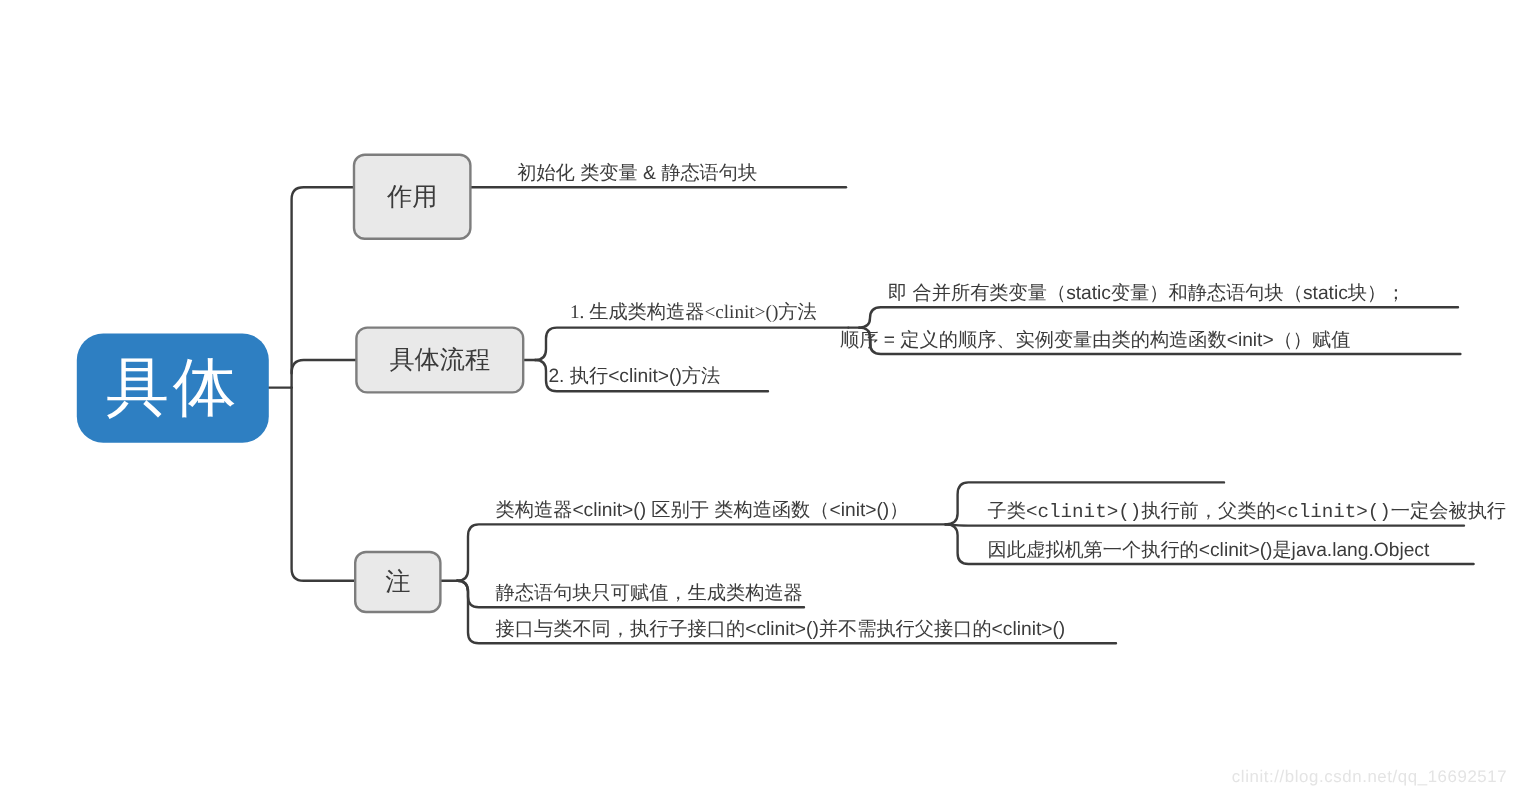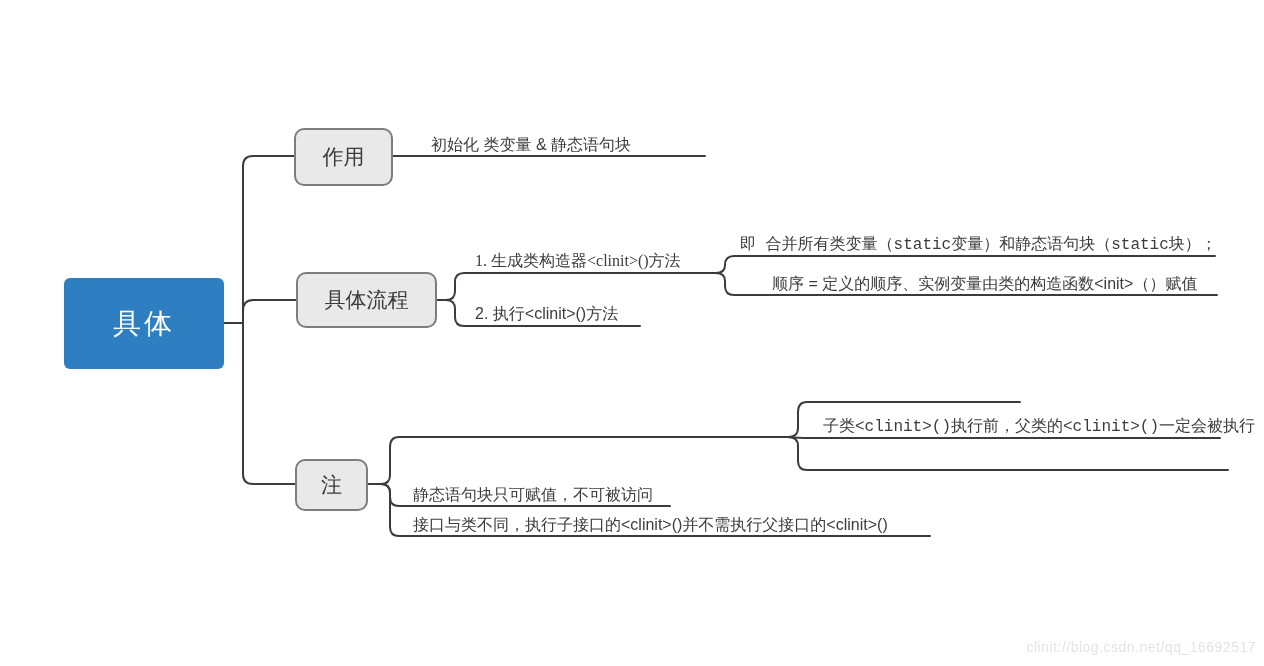--- a/index.html
+++ b/index.html
@@ -4,22 +4,22 @@
 <style>
   html,body{margin:0;padding:0;background:#fff;}
   .canvas{
     position:relative;width:1264px;height:666px;background:#ffffff;overflow:hidden;
     font-family:"Liberation Sans","DejaVu Sans",sans-serif;
   }
   svg.lines{position:absolute;left:0;top:0;}
   .ln{fill:none;stroke:var(--line,#3b3b3b);stroke-width:2;stroke-linecap:round;}
   .rootbox{
     position:absolute;display:flex;align-items:center;justify-content:center;
-    background:var(--root-bg,#2e7fc2);border-radius:6px;color:#ffffff;
-    font-size:28px;letter-spacing:3px;cursor:default;
+    background:var(--root-bg,#2e7fc2);border-radius:22px;color:#ffffff;
+    font-size:53px;letter-spacing:3px;cursor:default;
   }
   .box{
     position:absolute;display:flex;align-items:center;justify-content:center;
     background:var(--node-bg,#e9e9e9);border:2px solid var(--node-border,#7d7d7d);
     border-radius:10px;color:var(--text,#3b3b3b);font-size:21px;box-sizing:border-box;
     cursor:default;
   }
   .leaf{
     position:absolute;white-space:nowrap;color:var(--text,#3b3b3b);
     font-size:16px;line-height:20px;cursor:default;
@@ -55,40 +55,42 @@
     <path class="ln" d="M 381 484 Q 390 484 390 493 V 497 Q 390 506 399 506 H 670"></path>
     <path class="ln" d="M 381 484 Q 390 484 390 493 V 527 Q 390 536 399 536 H 930"></path>
 
     <path class="ln" d="M 788 437 Q 798 437 798 428 V 412 Q 798 402 807 402 H 1020"></path>
     <path class="ln" d="M 788 437 Q 800 438 807 438 H 1220"></path>
     <path class="ln" d="M 788 437 Q 798 437 798 446 V 461 Q 798 470 807 470 H 1228"></path>
   </svg>
 
   <div class="rootbox" style="left:64px;top:278px;width:160px;height:91px;">具体</div>
 
-  <div class="box" style="left:294px;top:128px;width:99px;height:58px;">作用</div>
+  <div class="box" style="left:294px;top:128px;width:99px;height:72px;">作用</div>
 
   <div class="box" style="left:296px;top:272px;width:141px;height:56px;">具体流程</div>
 
   <div class="box" style="left:295px;top:459px;width:73px;height:52px;">注</div>
 
   <div class="leaf" style="left:431px;top:135px;">初始化 类变量 &amp; 静态语句块</div>
 
   <div class="leaf" style="left:475px;top:251px;font-family:Liberation Serif, serif;">1. 生成类构造器&lt;clinit&gt;()方法</div>
 
-  <div class="leaf" style="left:475px;top:304px;">2. 执行&lt;clinit&gt;()方法</div>
+  <div class="leaf" style="left:457px;top:304px;">2. 执行&lt;clinit&gt;()方法</div>
 
-  <div class="leaf" style="left:740px;top:235px;font-family:Liberation Mono, monospace;">即 合并所有类变量（static变量）和静态语句块（static块）；</div>
+  <div class="leaf" style="left:740px;top:235px;">即 合并所有类变量（static变量）和静态语句块（static块）；</div>
 
-  <div class="leaf" style="left:772px;top:274px;">顺序 = 定义的顺序、实例变量由类的构造函数&lt;init&gt;（）赋值</div>
+  <div class="leaf" style="left:700px;top:274px;">顺序 = 定义的顺序、实例变量由类的构造函数&lt;init&gt;（）赋值</div>
 
+  <div class="leaf" style="left:413px;top:416px;">类构造器&lt;clinit&gt;() 区别于 类构造函数（&lt;init&gt;()）</div>
 
 
   <div class="leaf" style="left:823px;top:417px;font-family:Liberation Mono, monospace;">子类&lt;clinit&gt;()执行前，父类的&lt;clinit&gt;()一定会被执行</div>
 
+  <div class="leaf" style="left:823px;top:449px;">因此虚拟机第一个执行的&lt;clinit&gt;()是java.lang.Object</div>
 
-  <div class="leaf" style="left:413px;top:485px;">静态语句块只可赋值，不可被访问</div>
+  <div class="leaf" style="left:413px;top:485px;">静态语句块只可赋值，生成类构造器</div>
 
   <div class="leaf" style="left:413px;top:515px;">接口与类不同，执行子接口的&lt;clinit&gt;()并不需执行父接口的&lt;clinit&gt;()</div>
 
   <div class="wm">clinit://blog.csdn.net/qq_16692517</div>
 
 </div>
 
 </body></html>

